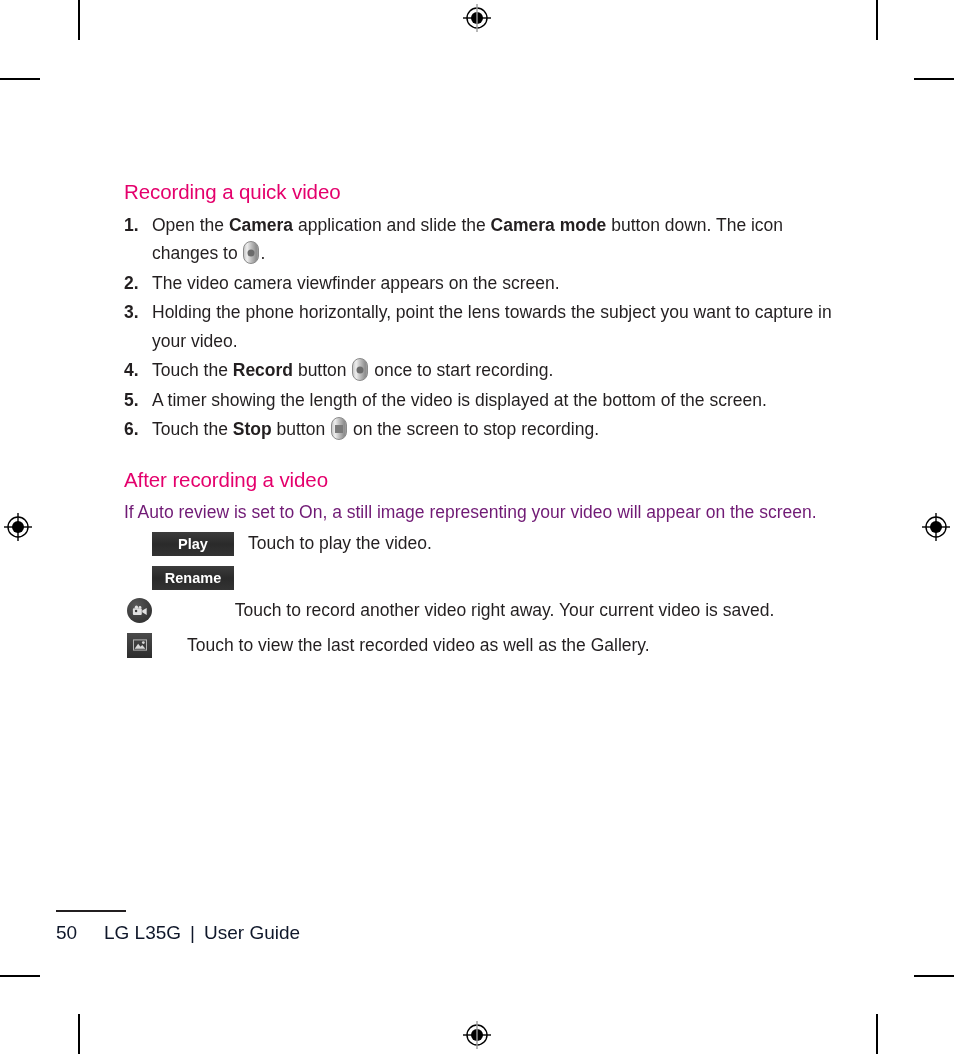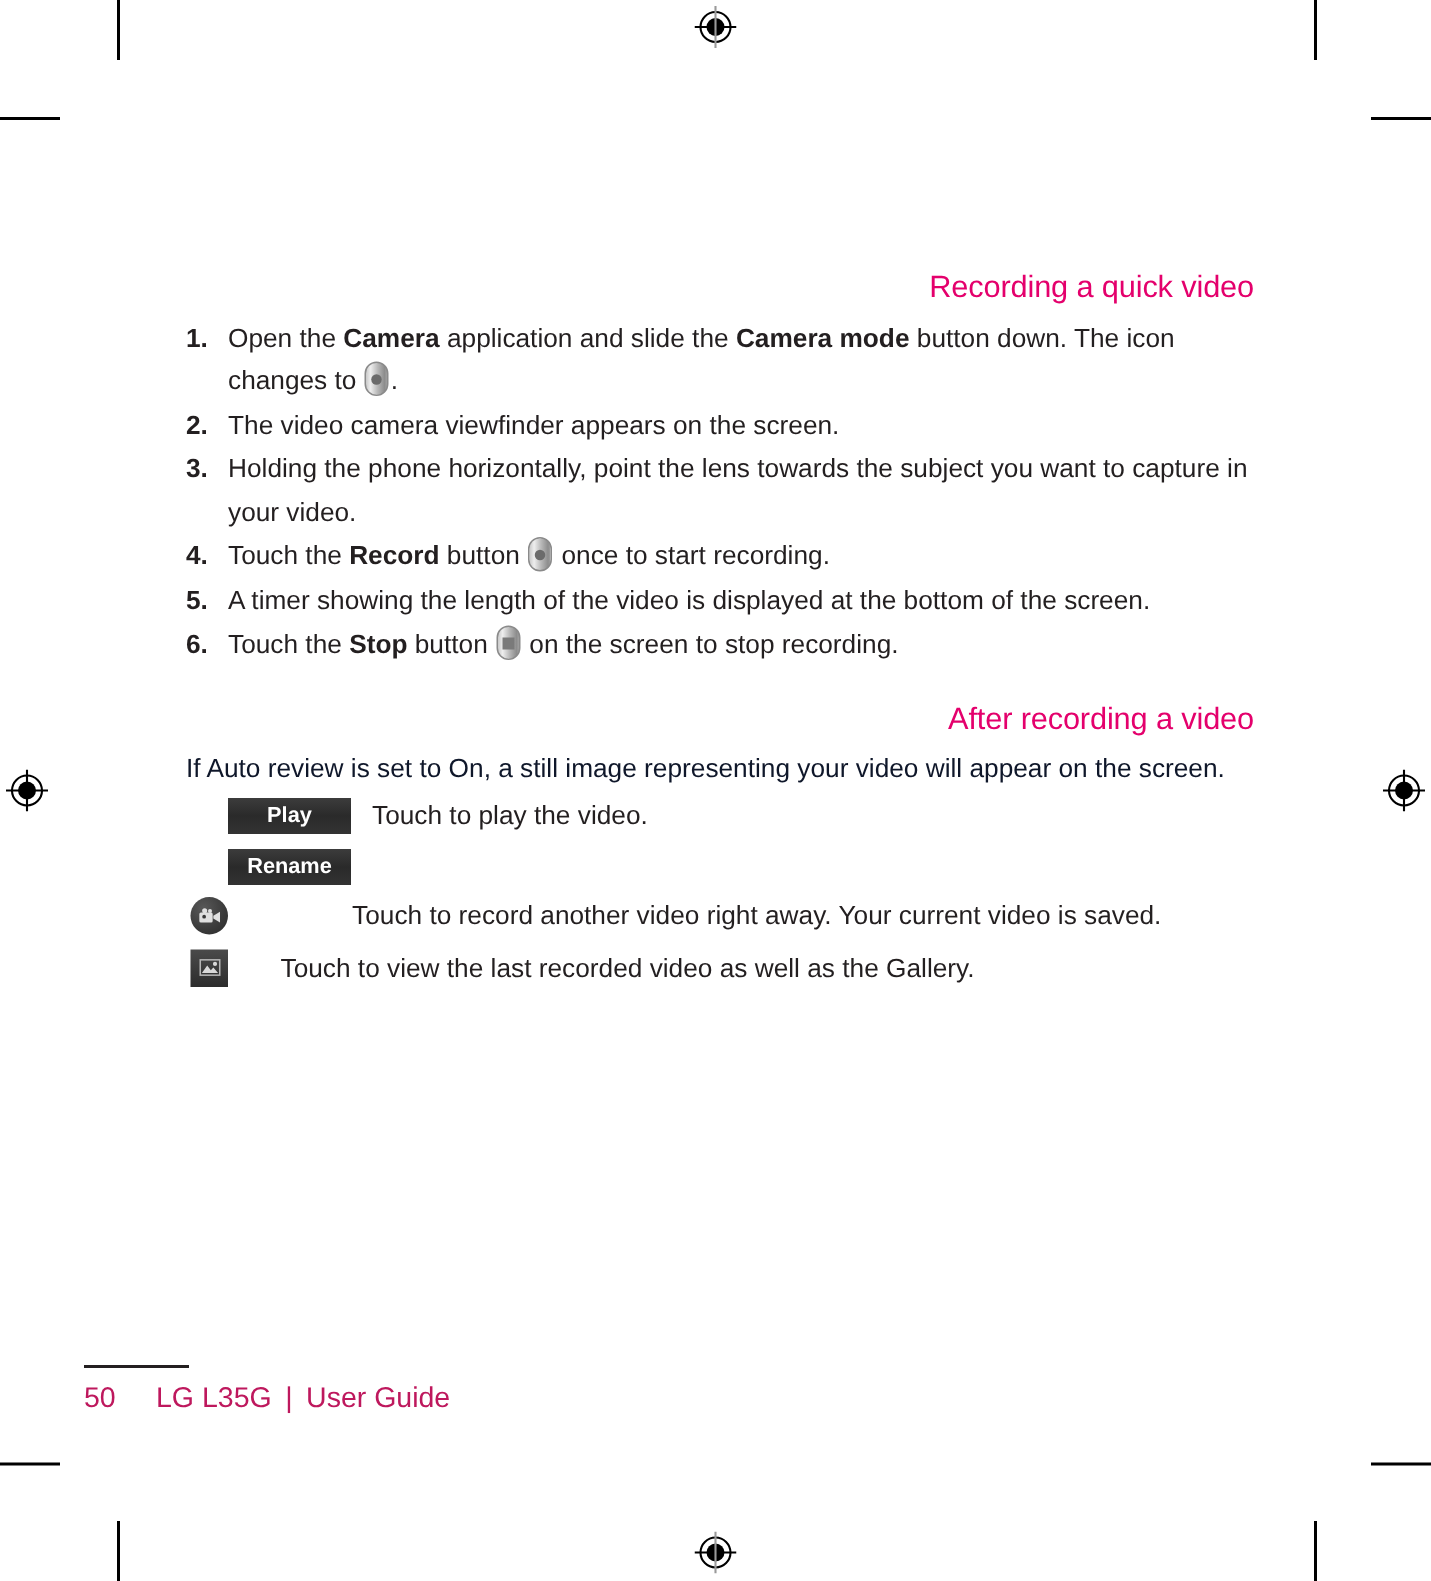--- a/index.html
+++ b/index.html
@@ -46,21 +46,20 @@
     width: 712px;
   }
 
   h2.section-head {
     color: #e4006c;
     font-size: 20.5px;
     font-weight: normal;
     margin: 0 0 6px 0;
     letter-spacing: -0.1px;
     line-height: 1.2;
-    text-align: right;
   }
   h2.section-head.second {
     margin-top: 24px;
   }
 
   .steps {
     margin: 0;
     padding: 0;
     list-style: none;
   }
@@ -79,21 +78,21 @@
     font-weight: bold;
     font-size: 17.5px;
     color: #231f20;
   }
   .step b { font-weight: bold; }
 
   .para {
     font-size: 17.5px;
     line-height: 28.5px;
     margin: 0;
-    color: #0f172a;
+    color: #701a75;
   }
 
   
   .pill-btn {
     display: inline-block;
     vertical-align: -5px;
     width: 16px;
     height: 23px;
     border-radius: 8px;
     background: linear-gradient(to right, #c9c9c9 0%, #eeeeee 22%, #b9b9b9 55%, #8d8d8d 88%, #a0a0a0 100%);
@@ -202,21 +201,21 @@
   }
   .footer .rule {
     width: 70px;
     height: 1.5px;
     background: #231f20;
     margin-left: 0px;
   }
   .footer .ftext {
     margin-top: 10px;
     font-size: 19px;
-    color: #be185d;
+    color: #0f172a;
     white-space: pre;
   }
   .footer .pg {
     display: inline-block;
     min-width: 48px;
   }
   .footer .sep {
     display: inline-block;
     padding: 0 9px;
   }

